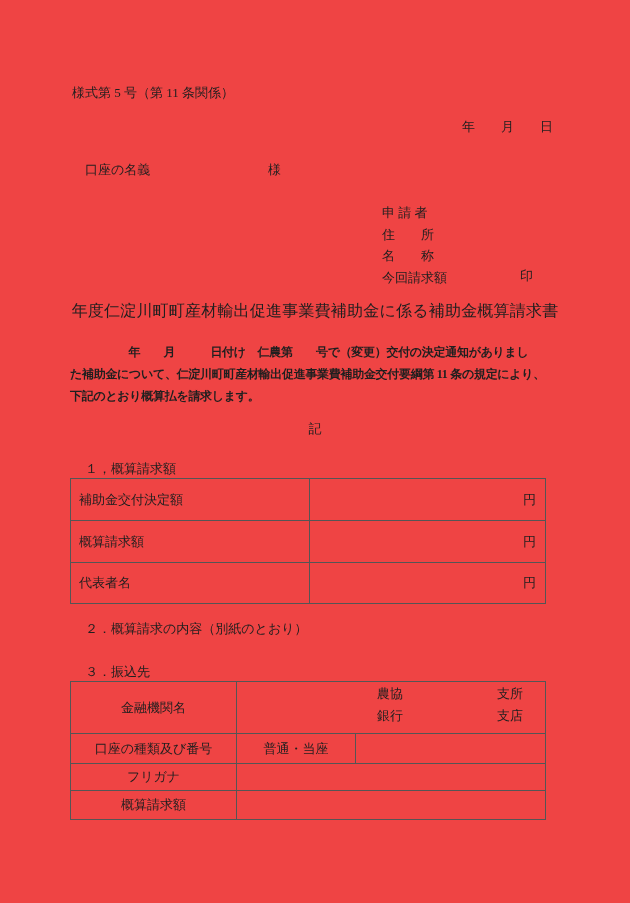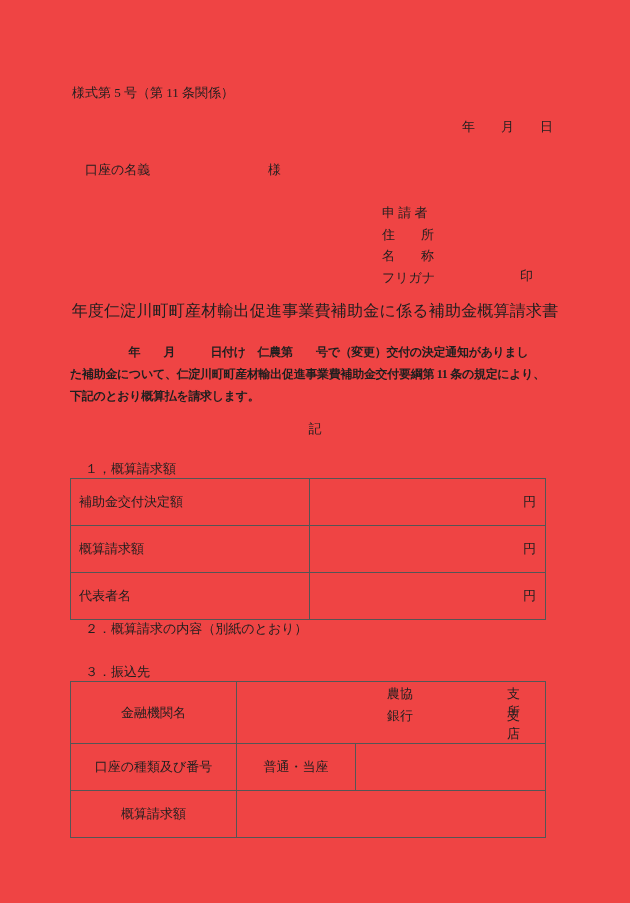--- a/index.html
+++ b/index.html
@@ -15,21 +15,21 @@
   }
   .abs { position: absolute; }
   .pre { white-space: pre; }
   .centered { left: 0; width: 630px; text-align: center; }
   .doc-title { font-size: 16px; letter-spacing: 0.2px; }
   .para { font-size: 12px; letter-spacing: -0.3px; line-height: 22px; }
   .applicant-block div { line-height: 21.7px; }
 
   table { border-collapse: collapse; table-layout: fixed; }
   table, td { border: 1px solid #555555; }
-  td { padding: 14px; vertical-align: middle; font-size: 13px; }
+  td { padding: 4px; vertical-align: middle; font-size: 13px; }
 
   .t1 { width: 475px; }
   .t1 td.lbl { padding-left: 8px; text-align: left; }
   .t1 td.val { text-align: right; padding-right: 9px; }
 
   .t2 { width: 475px; }
   .t2 td.c { text-align: center; }
   .bankcell { vertical-align: top; padding-top: 3px; }
   .bankline { position: relative; height: 22px; }
   .bankline .bt { position: absolute; left: 136px; }
@@ -44,21 +44,21 @@
 
   <div class="abs pre" style="right:77px; top:118px;">年　　月　　日</div>
 
   <div class="abs" style="left:85px; top:161px;">口座の名義</div>
   <div class="abs" style="left:268px; top:161px;">様</div>
 
   <div class="abs applicant-block" style="left:382px; top:202px;">
     <div class="pre">申 請 者</div>
     <div class="pre">住　　所</div>
     <div class="pre">名　　称</div>
-    <div class="pre">フリガナ</div>
+    <div class="pre">今回請求額</div>
   </div>
   <div class="abs" style="left:520px; top:267px;">印</div>
 
   <div class="abs centered doc-title" style="top:301px;">年度仁淀川町町産材輸出促進事業費補助金に係る補助金概算請求書</div>
 
   <div class="abs para" style="left:70px; top:341px; width:520px;font-weight:bold;">
     <div class="pre">　　　　　年　　月　　　日付け　仁農第　　号で（変更）交付の決定通知がありまし</div>
     <div class="pre">た補助金について、仁淀川町町産材輸出促進事業費補助金交付要綱第 11 条の規定により、</div>
     <div class="pre">下記のとおり概算払を請求します。</div>
   </div>
@@ -110,20 +110,24 @@
           <span class="bt">銀行</span>
           <span class="br">支店</span>
         </div>
       </td>
     </tr>
     <tr style="height:30px">
       <td class="c">口座の種類及び番号</td>
       <td class="c">普通・当座</td>
       <td></td>
     </tr>
+    <tr style="height:26px">
+      <td class="c">フリガナ</td>
+      <td colspan="2"></td>
+    </tr>
     <tr style="height:29px">
       <td class="c">概算請求額</td>
       <td colspan="2"></td>
     </tr>
   </tbody>
     </table>
 
 </div>
 
 </body></html>

